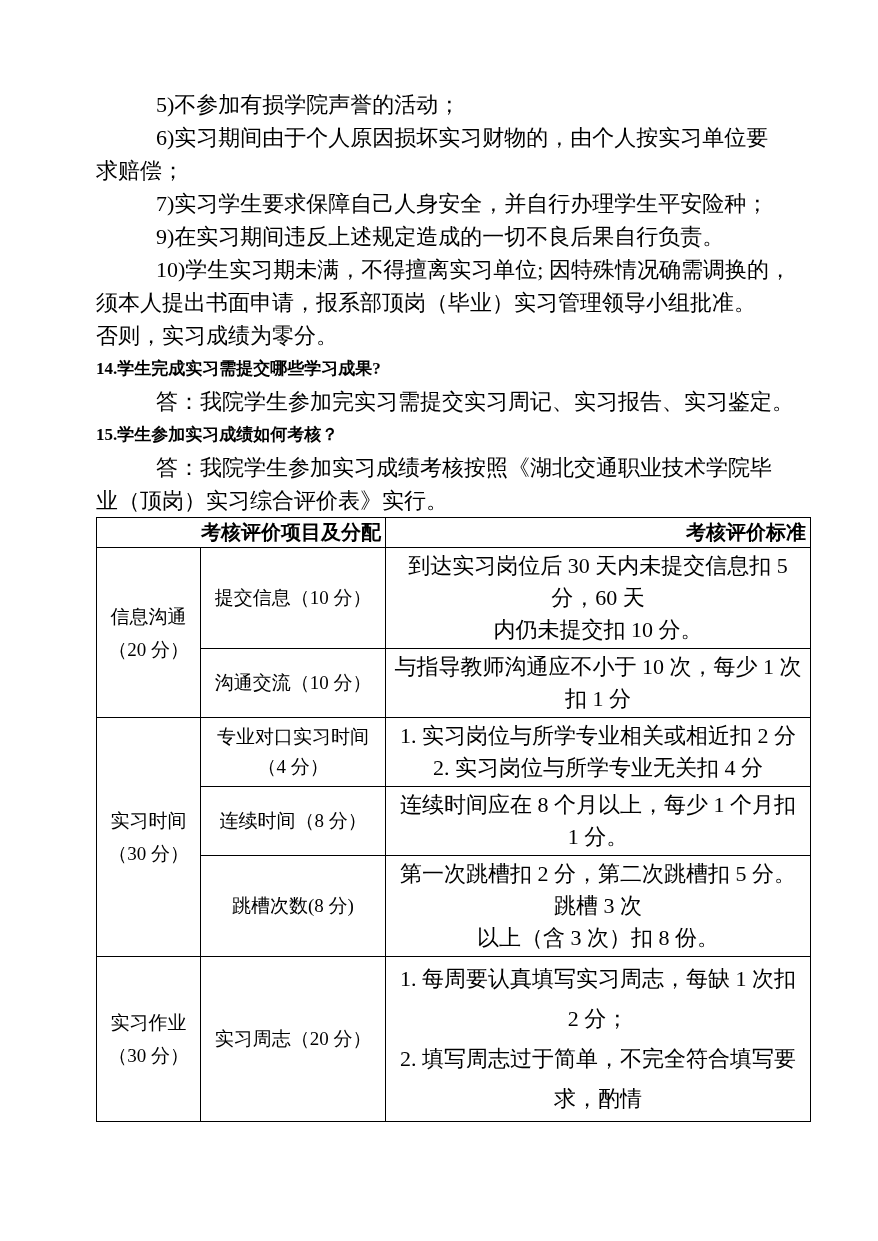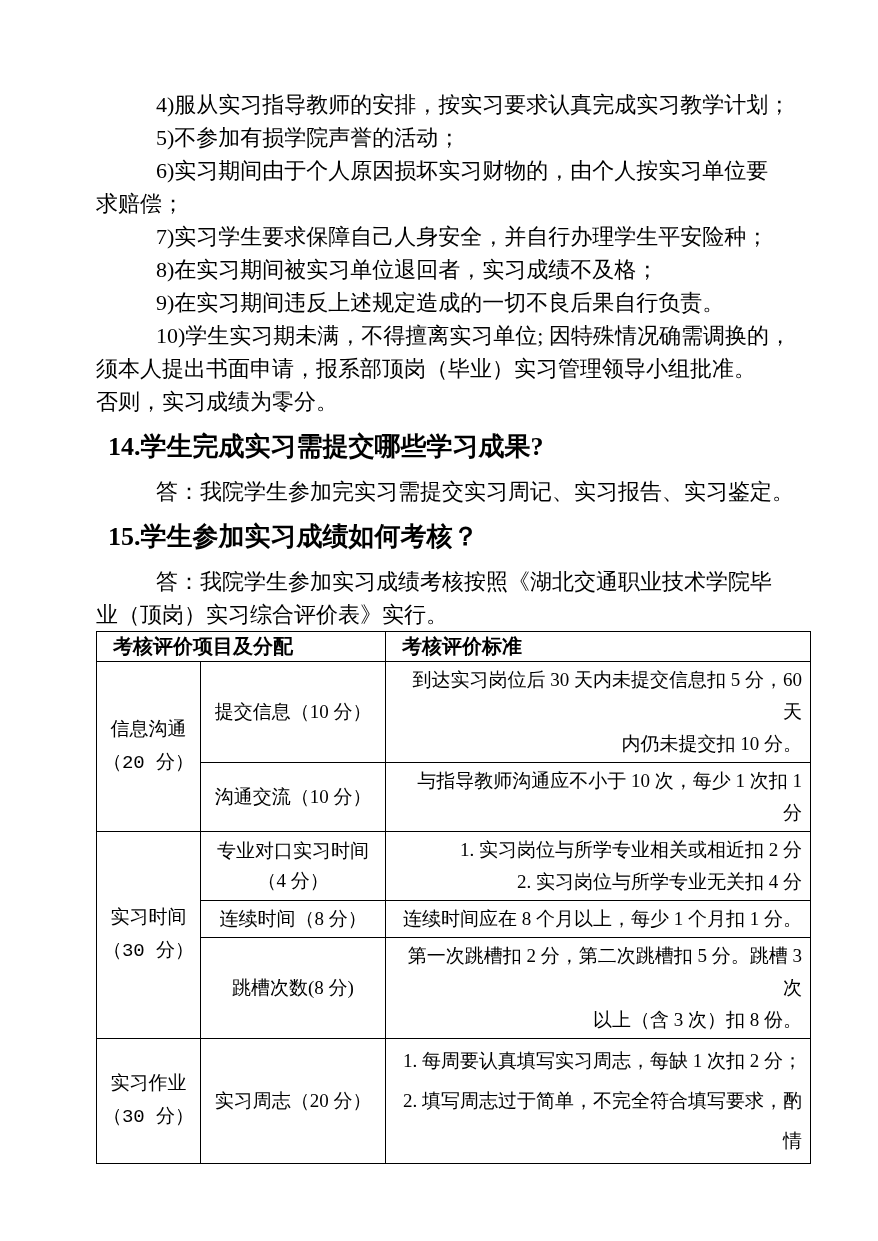--- a/index.html
+++ b/index.html
@@ -10,65 +10,63 @@
     color: #000; overflow: hidden;
   }
   .page { padding: 88px 68px 0 96px; }
   p.para {
     margin: 0; font-size: 22px; line-height: 33px;
     white-space: pre-line;
   }
   .indent { text-indent: 60px; }
   .gap { margin-bottom: 33px; }
   p.qtitle {
-    margin: 12px; font-size: 26px; line-height: 33px;
+    margin: 0; font-size: 17px; line-height: 33px;
     font-weight: bold; white-space: pre-line;
   }
   .mb26 { margin-bottom: 26px; }
   .mb6 { margin-bottom: 6px; }
   .tbl-title {
     font-weight: bold; font-size: 22px; line-height: 30px;
     margin: 0 0 4px 84px;
   }
   table.eval {
     border-collapse: collapse; width: 714px; table-layout: fixed;
   }
   table.eval th, table.eval td { border: 1px solid #000; }
   table.eval th {
-    font-size: 20px; font-weight: bold; text-align: left;
-    height: 30px; padding: 1px 16px;
+    font-size: 20px; font-weight: bold; text-align: right;
+    height: 30px; padding: 1px 4px;
   }
   td.group {
     text-align: center; font-size: 19px; line-height: 33px;
-    white-space: pre-line; vertical-align: middle; padding: 0 4px; font-family: Liberation Mono, monospace;
+    white-space: pre-line; vertical-align: middle; padding: 0 4px;
   }
   td.item {
     text-align: center; font-size: 19px; line-height: 30px;
     white-space: pre-line; vertical-align: middle; padding: 0 8px;
   }
   td.crit {
-    font-size: 19px; line-height: 32px; white-space: pre-line;
-    vertical-align: middle; text-align: right; padding: 2px 8px;
+    font-size: 22px; line-height: 32px; white-space: pre-line;
+    vertical-align: middle; text-align: center; padding: 2px 8px;
   }
   td.crit.loose { line-height: 40px; }
   tr.h64 { height: 64px; }
   tr.h33 { height: 33px; }
   tr.h96 { height: 96px; margin-top: 42px; }
 </style>
 </head>
 <body>
 
 <div class="page">
 
-  <p class="para indent gap">4)服从实习指导教师的安排，按实习要求认真完成实习教学计划；</p>
   <p class="para indent">5)不参加有损学院声誉的活动；</p>
   <p class="para indent">6)实习期间由于个人原因损坏实习财物的，由个人按实习单位要
 求赔偿；</p>
   <p class="para indent gap">7)实习学生要求保障自己人身安全，并自行办理学生平安险种；</p>
-  <p class="para indent gap">8)在实习期间被实习单位退回者，实习成绩不及格；</p>
   <p class="para indent gap">9)在实习期间违反上述规定造成的一切不良后果自行负责。</p>
   <p class="para indent">10)学生实习期未满，不得擅离实习单位; 因特殊情况确需调换的，
 须本人提出书面申请，报系部顶岗（毕业）实习管理领导小组批准。
 否则，实习成绩为零分。</p>
 
   <p class="qtitle">14.学生完成实习需提交哪些学习成果?</p>
   <p class="para indent mb26">答：我院学生参加完实习需提交实习周记、实习报告、实习鉴定。</p>
 
   <p class="qtitle mb6">15.学生参加实习成绩如何考核？</p>
   <p class="para indent">答：我院学生参加实习成绩考核按照《湖北交通职业技术学院毕

